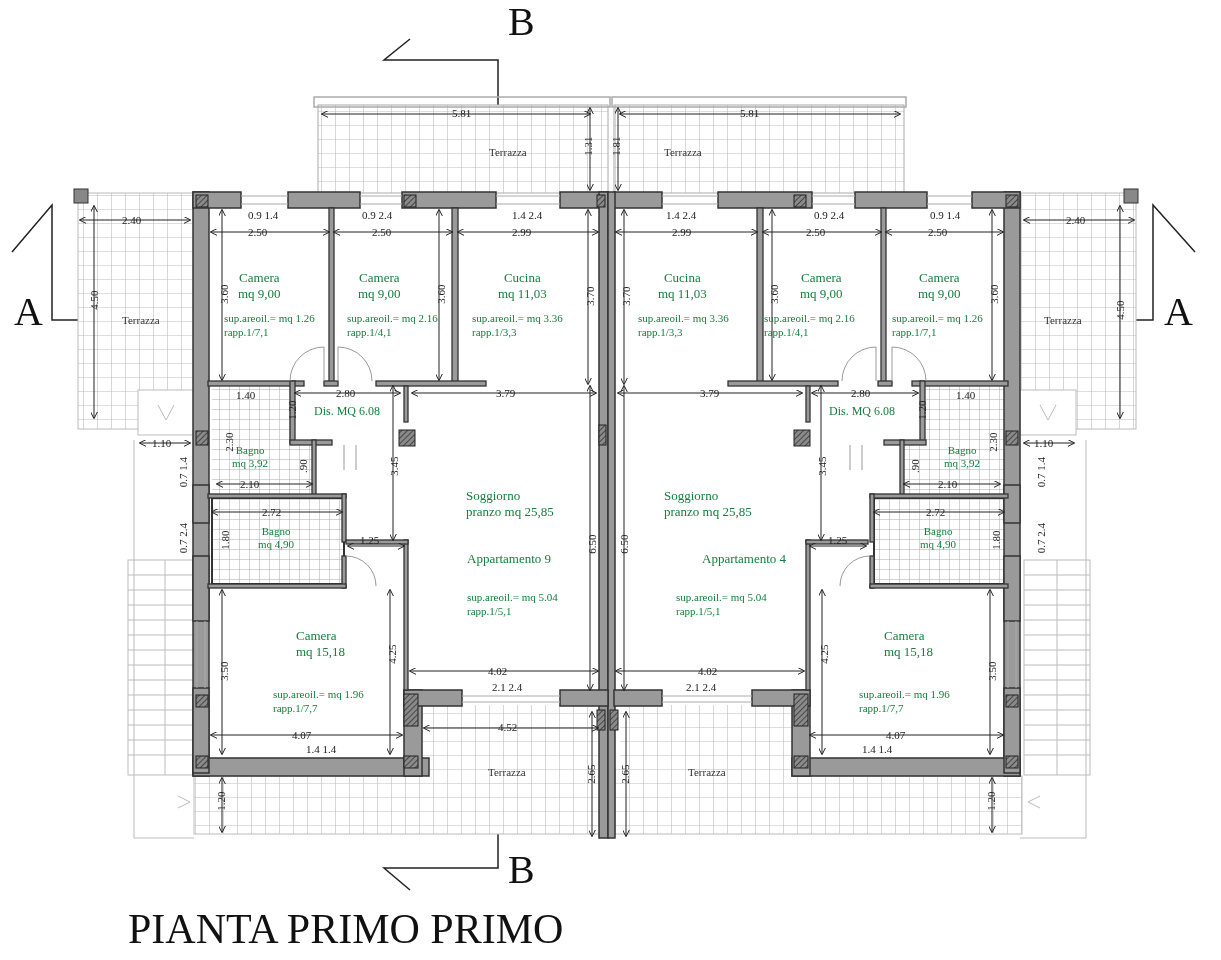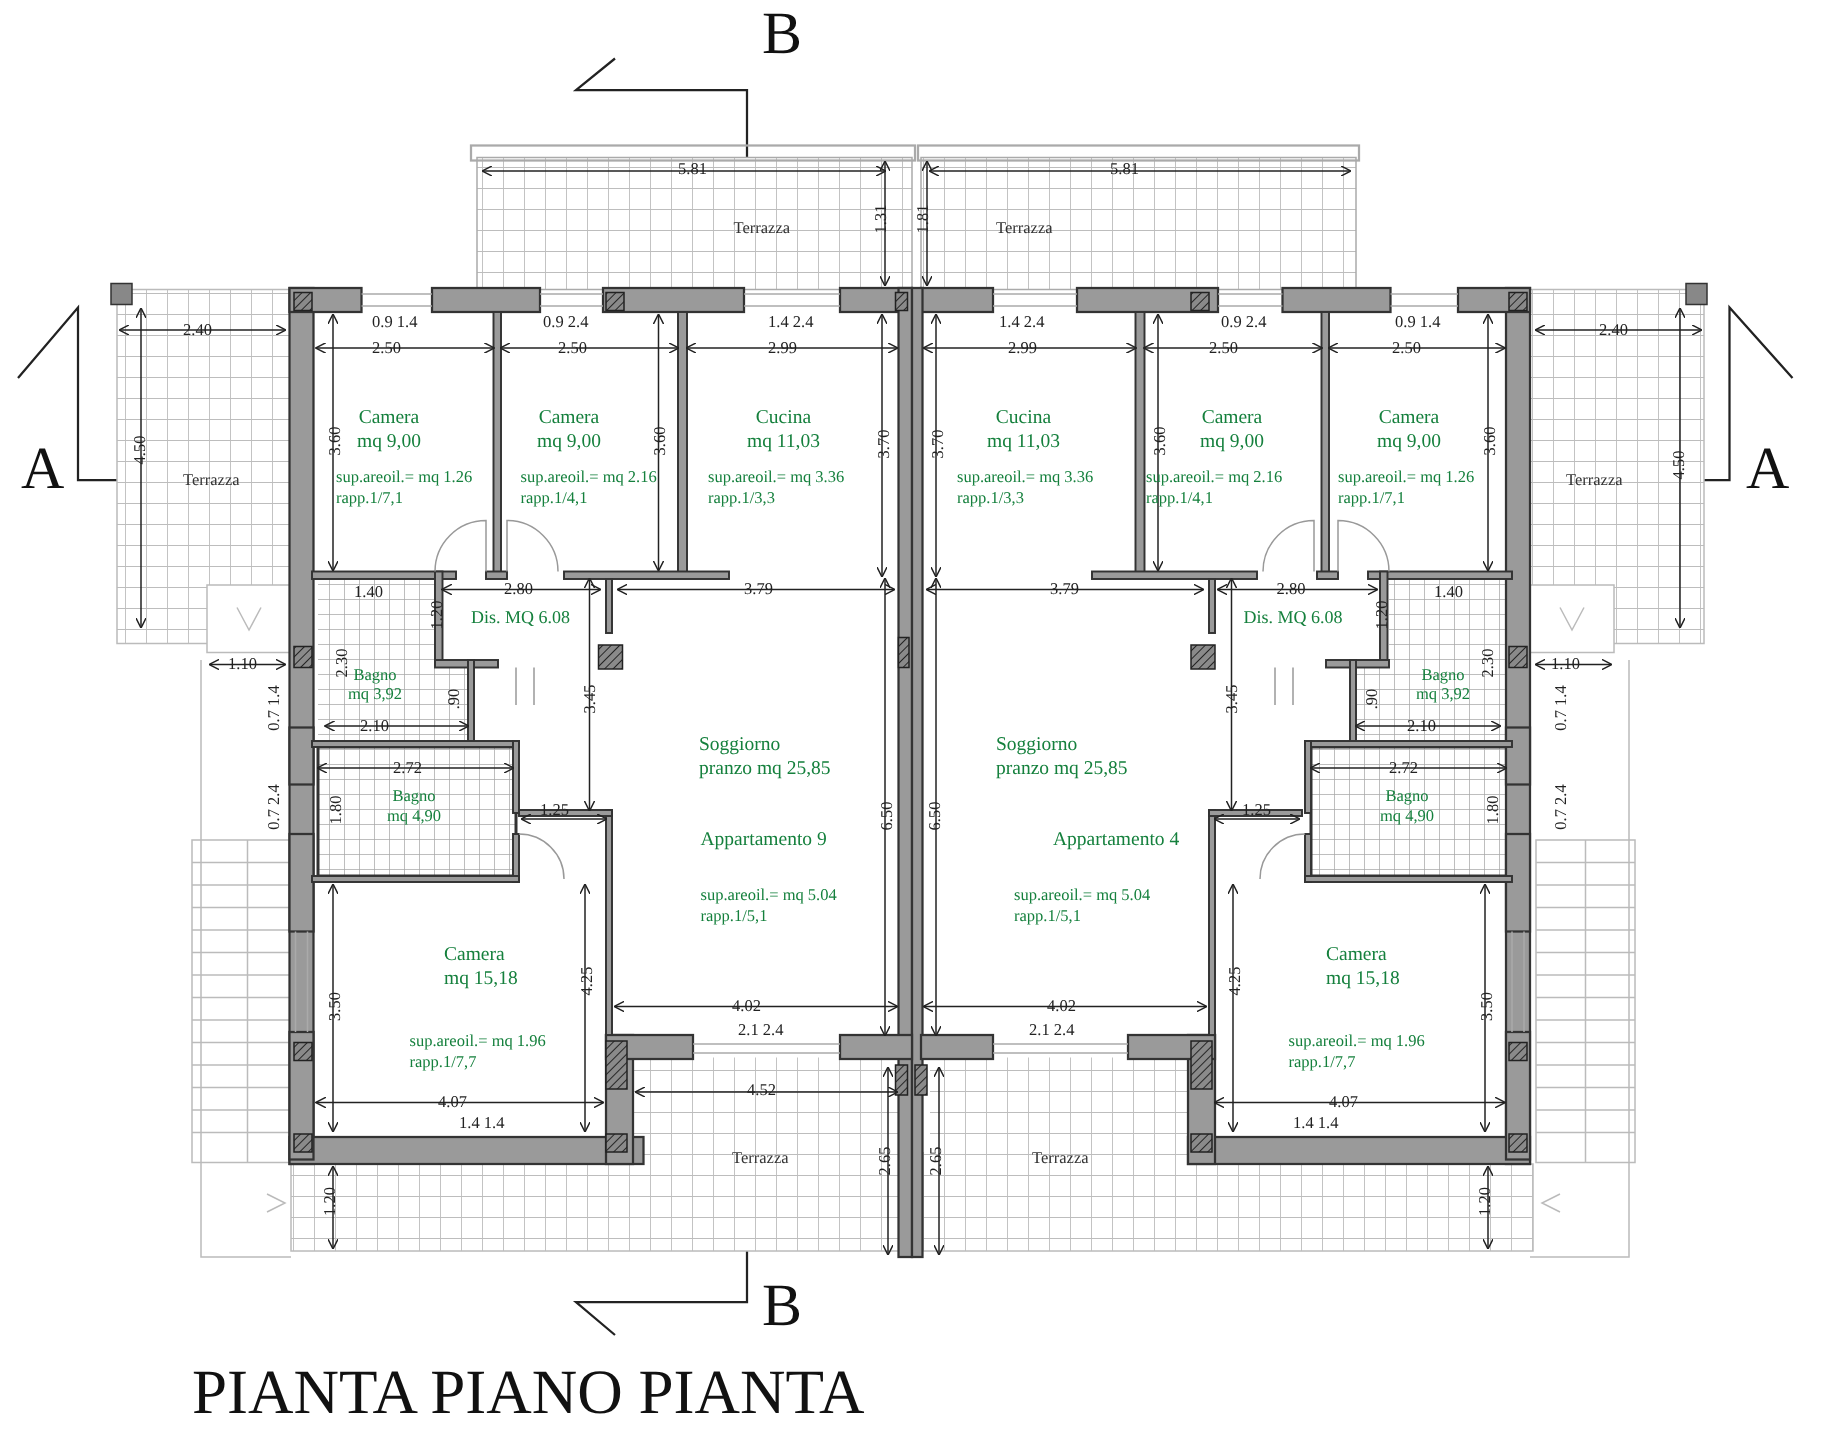--- a/index.html
+++ b/index.html
@@ -485,13 +485,13 @@
   <div class="lbl lbl-small" style="left:859px;top:702px;">rapp.1/7,7</div>
   <div class="dim" style="left:886px;top:729px;">4.07</div>
   <div class="dim dim-v" style="left:982px;top:665px;">3.50</div>
   <div class="dim dim-v" style="left:814px;top:648px;">4.25</div>
   <div class="dim" style="left:862px;top:743px;">1.4  1.4</div>
 
   <div class="dim dim-v" style="left:1026px;top:466px;">0.7  1.4</div>
   <div class="dim dim-v" style="left:1026px;top:532px;">0.7  2.4</div>
 </div>
 
-<div class="title">PIANTA PIANO PIANTA</div>
+<div class="title">PIANTA PRIMO PRIMO</div>
 
 </body></html>

